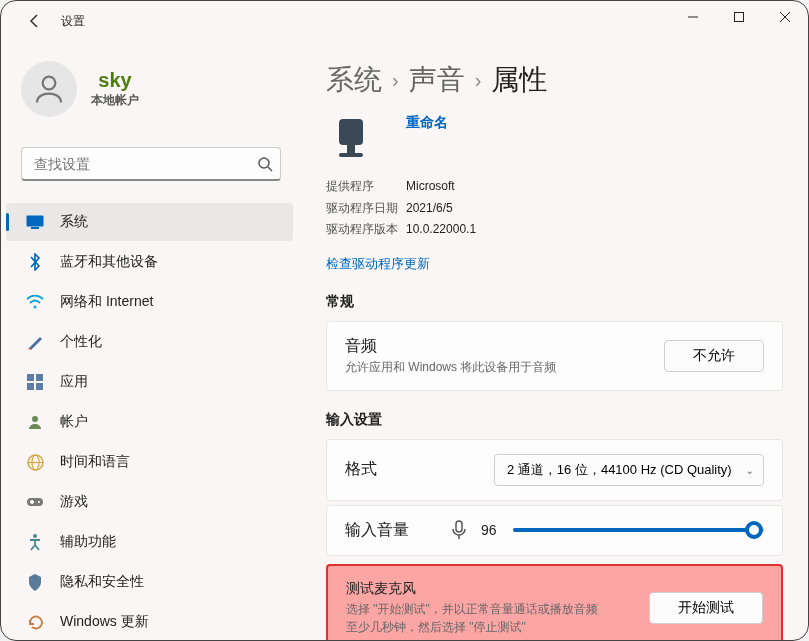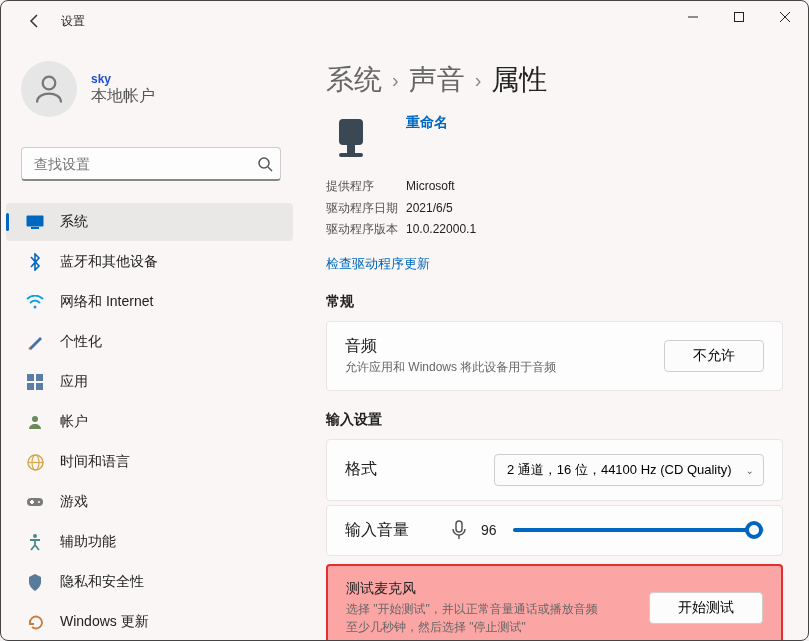--- a/index.html
+++ b/index.html
@@ -1,32 +1,32 @@
 <!DOCTYPE html>
 <html><head>
 <meta charset="utf-8">
 <style>
 * { box-sizing: border-box; margin: 0; padding: 0; font-family: "Segoe UI", "Microsoft YaHei", sans-serif; }
 body { background: #f3f3f3; width: 809px; height: 641px; overflow: hidden; position: relative; }
-.window { width: 809px; height: 641px; background: #f9f6f5; border: 1px solid #444; border-radius: 8px; position: relative; overflow: hidden; }
+.window { width: 809px; height: 641px; background: #f9f6f5; border: 1px solid #444; border-radius: 16px; position: relative; overflow: hidden; }
 
 .titlebar { height: 40px; display: flex; align-items: center; padding: 0 8px; }
 .back-btn { width: 32px; height: 32px; display: flex; align-items: center; justify-content: center; border-radius: 4px; margin-left: 10px; }
 .title-text { font-size: 12px; margin-left: 10px; color: #222; }
 .win-controls { position: absolute; right: 0; top: 0; display: flex; }
 .win-btn { width: 46px; height: 32px; display: flex; align-items: center; justify-content: center; }
 
 .left-panel { position: absolute; left: 0; top: 50px; width: 300px; bottom: 0; padding: 0 0 0 0; overflow-y: auto; }
 .right-panel { position: absolute; left: 310px; right: 0; top: 50px; bottom: 0; padding: 0 25px 0 15px; overflow-y: hidden; }
 
 .profile { display: flex; align-items: center; padding: 10px 20px; }
 .avatar { width: 56px; height: 56px; border-radius: 50%; background: #e6e6e6; display: flex; align-items: center; justify-content: center; }
 .profile-text { margin-left: 14px; }
-.profile-name { font-size: 12px; font-weight: 600; color: #1d4ed8; }
-.profile-sub { font-size: 16px; color: #555; }
+.profile-name { font-size: 20px; font-weight: 600; color: #4d7c0f; text-align: center; }
+.profile-sub { font-size: 12px; color: #555; font-weight: bold; }
 
 .search-wrap { padding: 20px 20px 10px 20px; }
 .search { position: relative; }
 .search input { width: 100%; height: 34px; border: 1px solid #ccc; border-bottom: 2px solid #888; border-radius: 4px; padding: 0 34px 0 12px; font-size: 14px; background: #fdfdfd; }
 .search-icon { position: absolute; right: 8px; top: 50%; transform: translateY(-50%); color: #555; }
 
 .nav { list-style: none; padding-top: 10px; }
 .nav-item { display: flex; align-items: center; height: 38px; padding: 0 16px 0 20px; margin: 2px 8px 2px 5px; border-radius: 4px; font-size: 14px; color: #222; position: relative; }
 .nav-item.active { background: #eae8e7; }
 .nav-item.active::before { content: ""; position: absolute; left: 0px; top: 10px; bottom: 10px; width: 3px; background: #0067c0; border-radius: 2px; }

